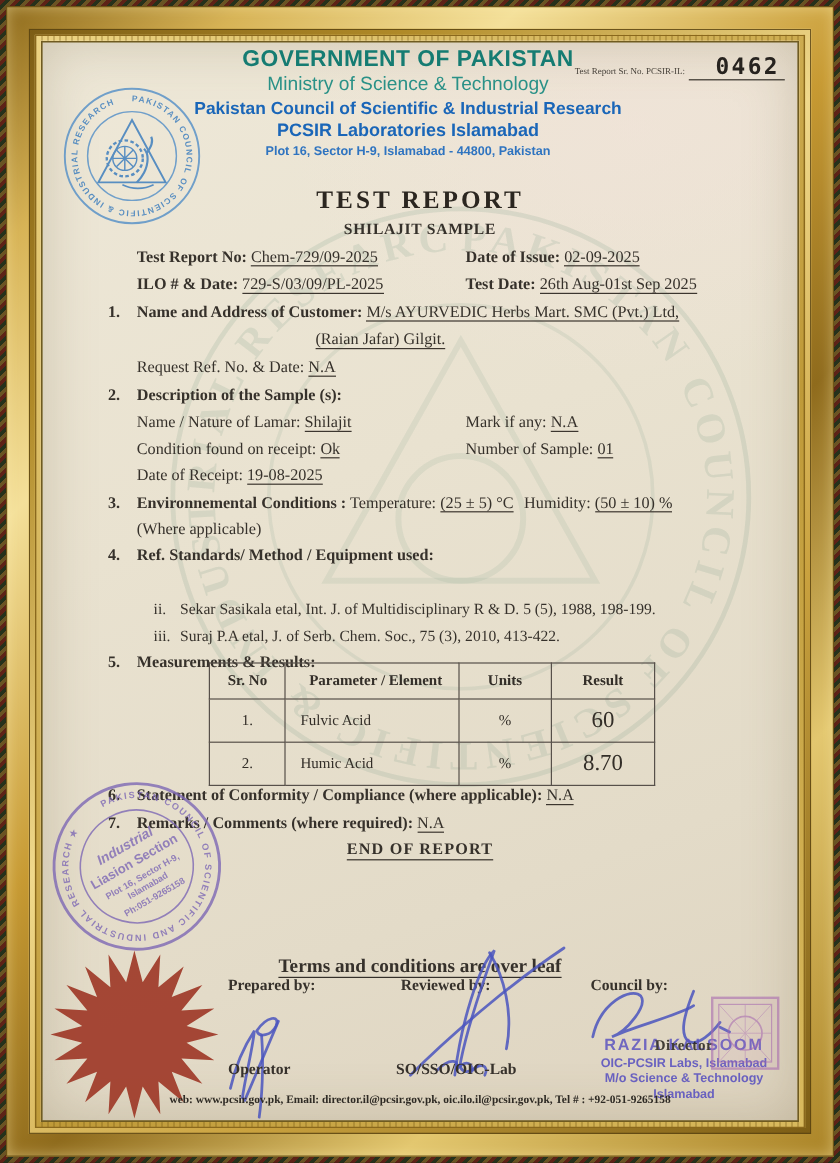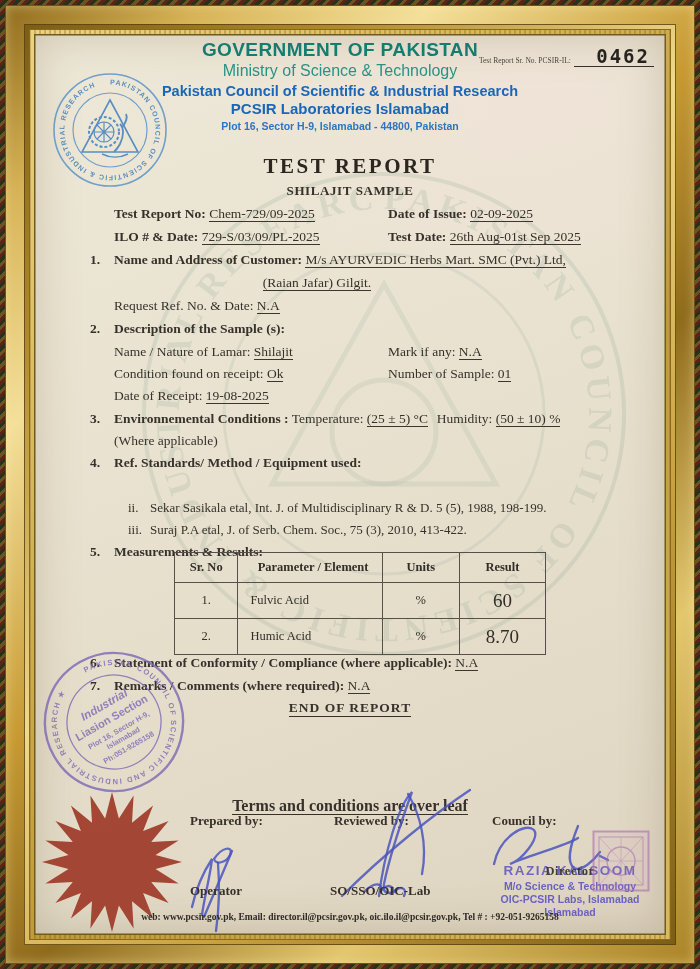--- a/index.html
+++ b/index.html
@@ -290,22 +290,22 @@
   </svg>
 
   <div class="abs role" style="left:156px">Operator</div>
   <div class="abs role" style="left:296px">SO/SSO/OIC-Lab</div>
 
   <div class="abs approver">
     <div class="ap-name">
       <span>RAZIA KALSOOM</span>
       <span class="ap-dir">Director</span>
     </div>
+    <div class="ap-line">OIC-PCSIR Labs, Islamabad</div>
     <div class="ap-line">M/o Science &amp; Technology</div>
-    <div class="ap-line">OIC-PCSIR Labs, Islamabad</div>
     <div class="ap-line">Islamabad</div>
   </div>
 
   <svg class="abs" style="left:558px;top:796px;opacity:.6" width="58" height="62" viewBox="0 0 58 62">
     <rect x="1.5" y="1.5" width="55" height="59" fill="rgba(190,120,185,.14)" stroke="#a86ab0" stroke-width="2"></rect>
     <rect x="7" y="7" width="44" height="48" fill="none" stroke="#a86ab0" stroke-width="1"></rect>
     <circle cx="29" cy="31" r="14" fill="none" stroke="#a86ab0" stroke-width="1.4"></circle>
     <path d="M7 7 L51 55 M51 7 L7 55 M29 7 V55 M7 31 H51" stroke="#a86ab0" stroke-width=".8" opacity=".7"></path>
   </svg>
 

